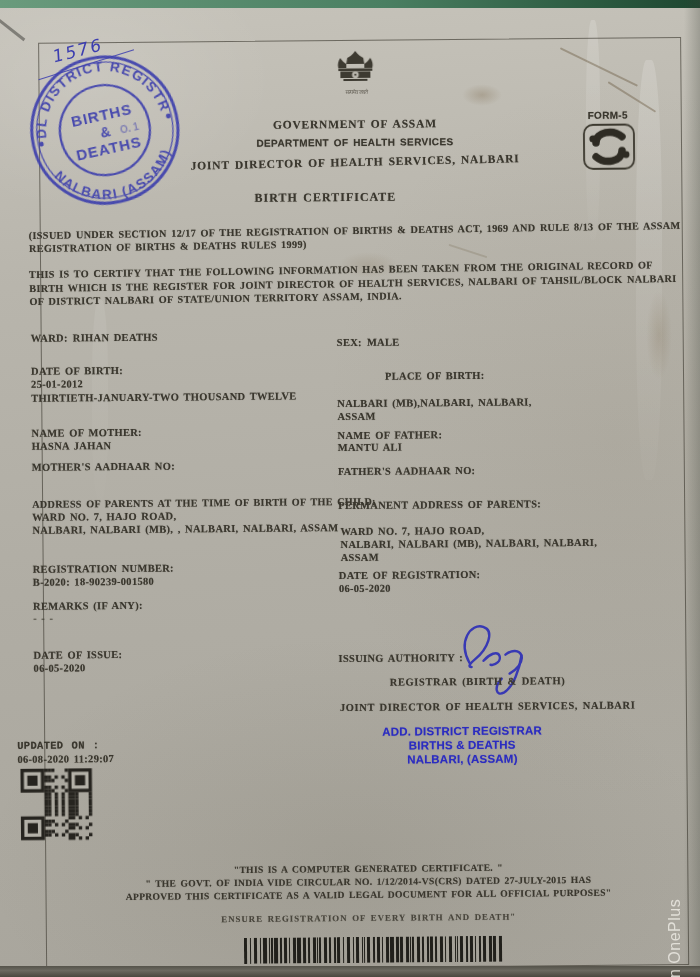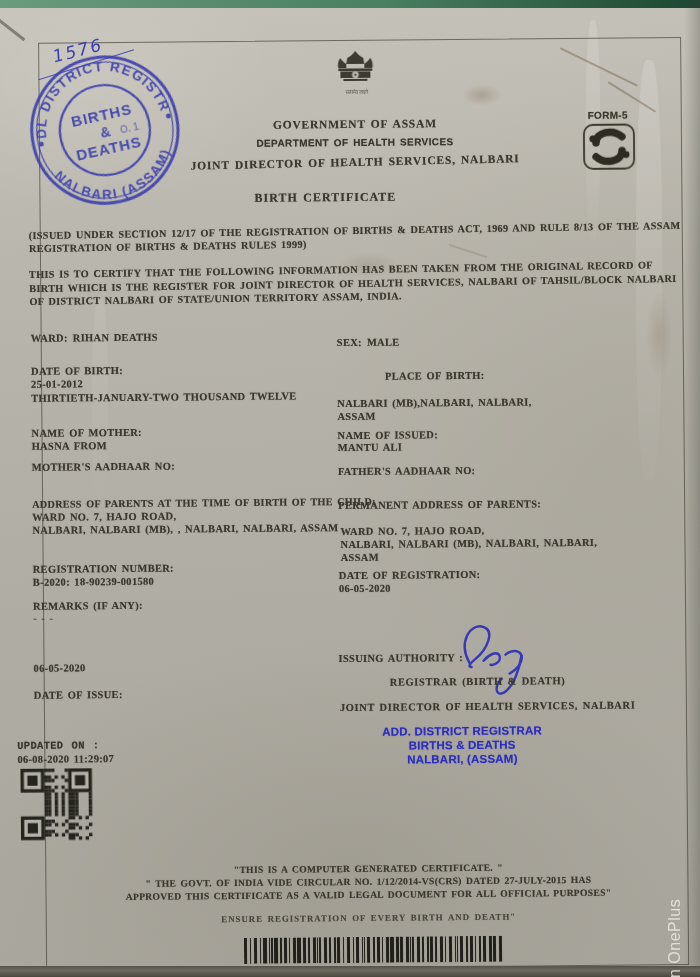--- a/index.html
+++ b/index.html
@@ -146,41 +146,41 @@
     <div class="t wrap" style="left:31px;top:224px;width:654px;line-height:13px;font-size:10.3px;transform:rotate(-0.4deg);">(ISSUED UNDER SECTION 12/17 OF THE REGISTRATION OF BIRTHS &amp; DEATHS ACT, 1969 AND RULE 8/13 OF THE ASSAM REGISTRATION OF BIRTHS &amp; DEATHS RULES 1999)</div>
     <div class="t wrap" style="left:31px;top:263px;width:654px;line-height:13.5px;font-size:10.3px;transform:rotate(-0.4deg);">THIS IS TO CERTIFY THAT THE FOLLOWING INFORMATION HAS BEEN TAKEN FROM THE ORIGINAL RECORD OF BIRTH WHICH IS THE REGISTER FOR JOINT DIRECTOR OF HEALTH SERVICES, NALBARI OF TAHSIL/BLOCK NALBARI OF DISTRICT NALBARI OF STATE/UNION TERRITORY ASSAM, INDIA.</div>
 
     <div class="t" style="left:32px;top:329px;">
       <span>WARD:</span><span class="sp">RIHAN DEATHS</span>
     </div>
     <div class="t" style="left:32px;top:362px;">DATE OF BIRTH:</div>
     <div class="t" style="left:32px;top:375px;">25-01-2012</div>
     <div class="t" style="left:32px;top:389px;">THIRTIETH-JANUARY-TWO THOUSAND TWELVE</div>
     <div class="t" style="left:32px;top:424px;">NAME OF MOTHER:</div>
-    <div class="t" style="left:32px;top:437px;">HASNA FROM</div>
+    <div class="t" style="left:32px;top:437px;">HASNA JAHAN</div>
     <div class="t" style="left:32px;top:458px;">MOTHER'S AADHAAR NO:</div>
     <div class="t" style="left:32px;top:495px;font-size:10.2px;">ADDRESS OF PARENTS AT THE TIME OF BIRTH OF THE CHILD:</div>
     <div class="t" style="left:32px;top:508px;">WARD NO. 7, HAJO ROAD,</div>
     <div class="t" style="left:32px;top:521px;">NALBARI, NALBARI (MB), , NALBARI, NALBARI, ASSAM</div>
     <div class="t" style="left:32px;top:560px;">REGISTRATION NUMBER:</div>
     <div class="t" style="left:32px;top:573px;">B-2020: 18-90239-001580</div>
     <div class="t" style="left:32px;top:597px;">REMARKS (IF ANY):</div>
     <div class="t" style="left:32px;top:609px;opacity:.7;">- - -</div>
-    <div class="t" style="left:32px;top:646px;margin-top:40px;">DATE OF ISSUE:</div>
+    <div class="t" style="left:32px;top:646px;">DATE OF ISSUE:</div>
     <div class="t" style="left:32px;top:659px;">06-05-2020</div>
     <div class="t" style="left:15px;top:737px;font-family:Liberation Mono, monospace;">UPDATED ON :</div>
     <div class="t" style="left:15px;top:750px;">06-08-2020 11:29:07</div>
 
     <div class="t" style="left:338px;top:336px;">
       <span>SEX:</span><span class="sp">MALE</span>
     </div>
     <div class="t" style="left:338px;top:370px;margin-left:48px;">PLACE OF BIRTH:</div>
     <div class="t" style="left:338px;top:397px;">NALBARI (MB),NALBARI, NALBARI,</div>
     <div class="t" style="left:338px;top:410px;">ASSAM</div>
-    <div class="t" style="left:338px;top:429px;">NAME OF ISSUED:</div>
+    <div class="t" style="left:338px;top:429px;">NAME OF FATHER:</div>
     <div class="t" style="left:338px;top:441px;">MANTU ALI</div>
     <div class="t" style="left:338px;top:465px;">FATHER'S AADHAAR NO:</div>
     <div class="t" style="left:338px;top:499px;">PERMANENT ADDRESS OF PARENTS:</div>
     <div class="t" style="left:340px;top:525px;">WARD NO. 7, HAJO ROAD,</div>
     <div class="t" style="left:340px;top:538px;">NALBARI, NALBARI (MB), NALBARI, NALBARI,</div>
     <div class="t" style="left:340px;top:551px;">ASSAM</div>
     <div class="t" style="left:338px;top:569px;">DATE OF REGISTRATION:</div>
     <div class="t" style="left:338px;top:582px;">06-05-2020</div>
 
     <div class="t" style="left:337px;top:652px;">ISSUING AUTHORITY :</div>

